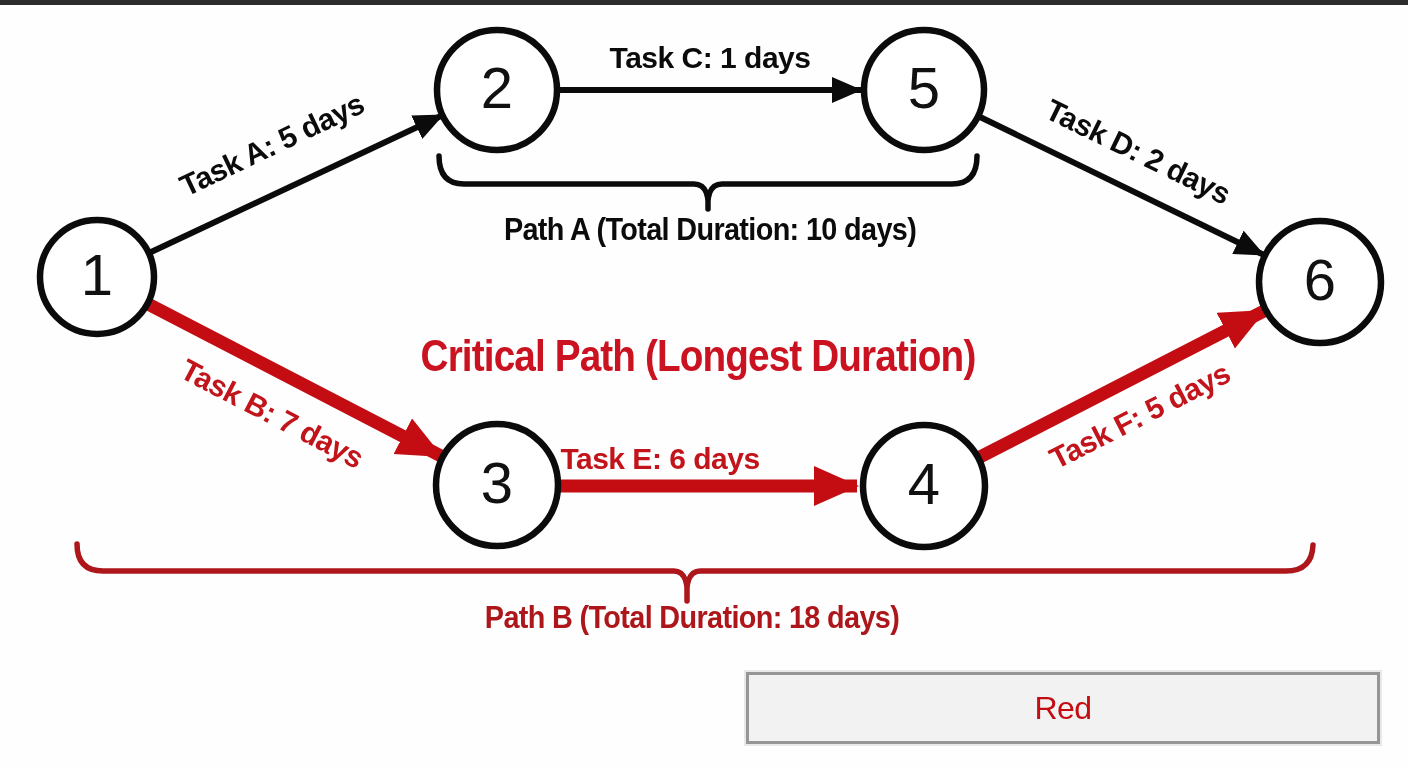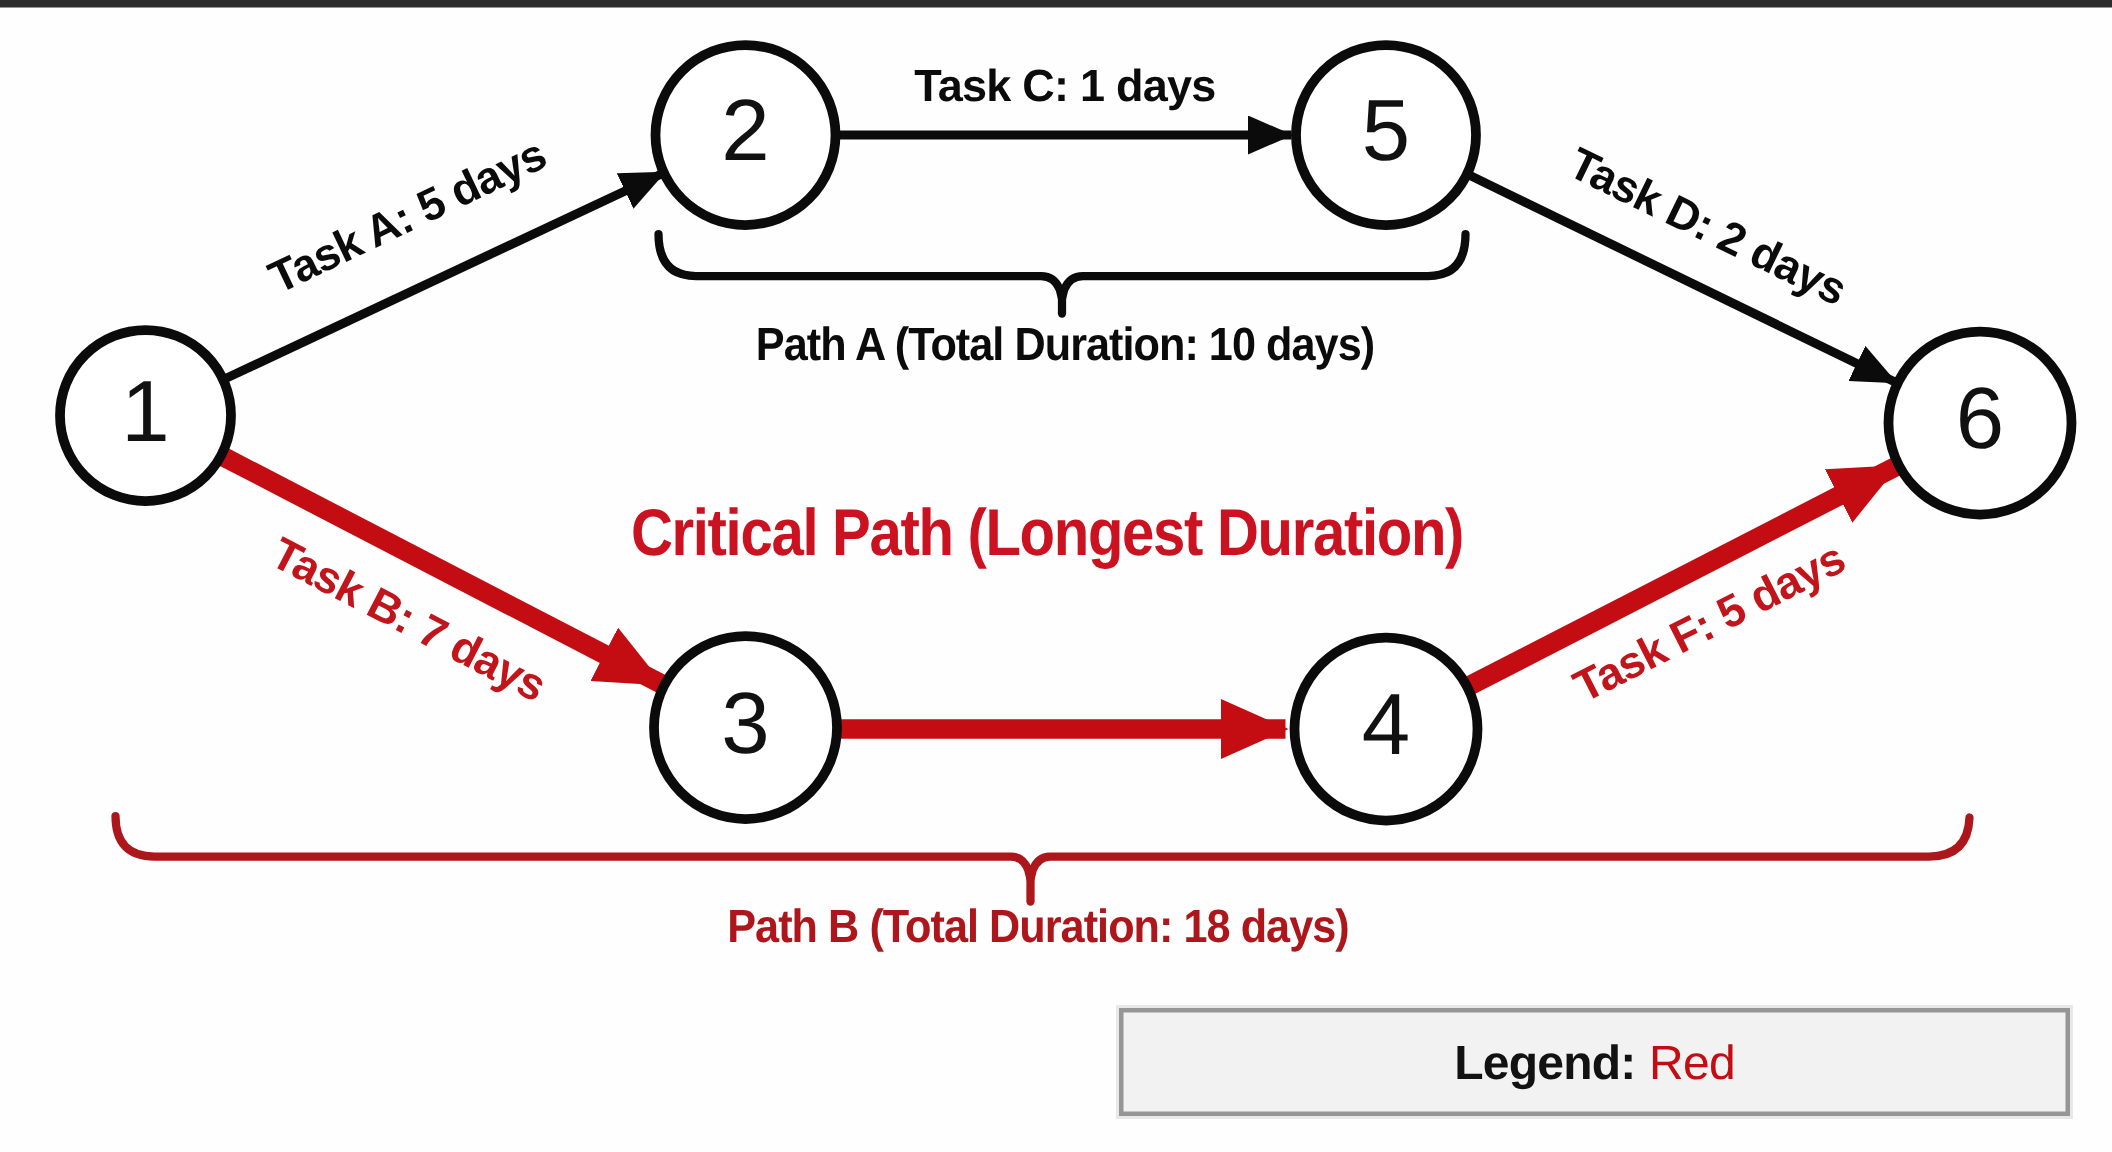--- a/index.html
+++ b/index.html
@@ -95,24 +95,24 @@
   <div class="node-num" style="left:497px;top:90px;">2</div>
   <div class="node-num" style="left:497px;top:485px;">3</div>
   <div class="node-num" style="left:924px;top:486px;">4</div>
   <div class="node-num" style="left:924px;top:90px;">5</div>
   <div class="node-num" style="left:1320px;top:282px;">6</div>
 
   <div class="lbl task" style="left:272px;top:145px;transform:translate(-50%,-50%) rotate(-25.5deg);">Task A: 5 days</div>
   <div class="lbl task" style="left:710px;top:58px;">Task C: 1 days</div>
   <div class="lbl task" style="left:1138px;top:152px;transform:translate(-50%,-50%) rotate(26deg);">Task D: 2 days</div>
   <div class="lbl task red-t" style="left:272px;top:414px;transform:translate(-50%,-50%) rotate(27.5deg);">Task B: 7 days</div>
+  <div class="lbl task red-t" style="left:660px;top:459px;">Task E: 6 days</div>
   <div class="lbl task red-t" style="left:1140px;top:416px;transform:translate(-50%,-50%) rotate(-27deg);">Task F: 5 days</div>
 
   <div class="lbl heading" style="left:698px;top:356px;">Critical Path (Longest Duration)</div>
   <div class="lbl path-lbl" style="left:710px;top:230px;">Path A (Total Duration: 10 days)</div>
   <div class="lbl path-lbl red-t" style="left:692px;top:618px;color:var(--redDark);">Path B (Total Duration: 18 days)</div>
 
   <div class="legend">
-    <span class="bold">Legend:</span>
     <span class="redword">Red</span>
   </div>
 
 </div>
 
 </body></html>

